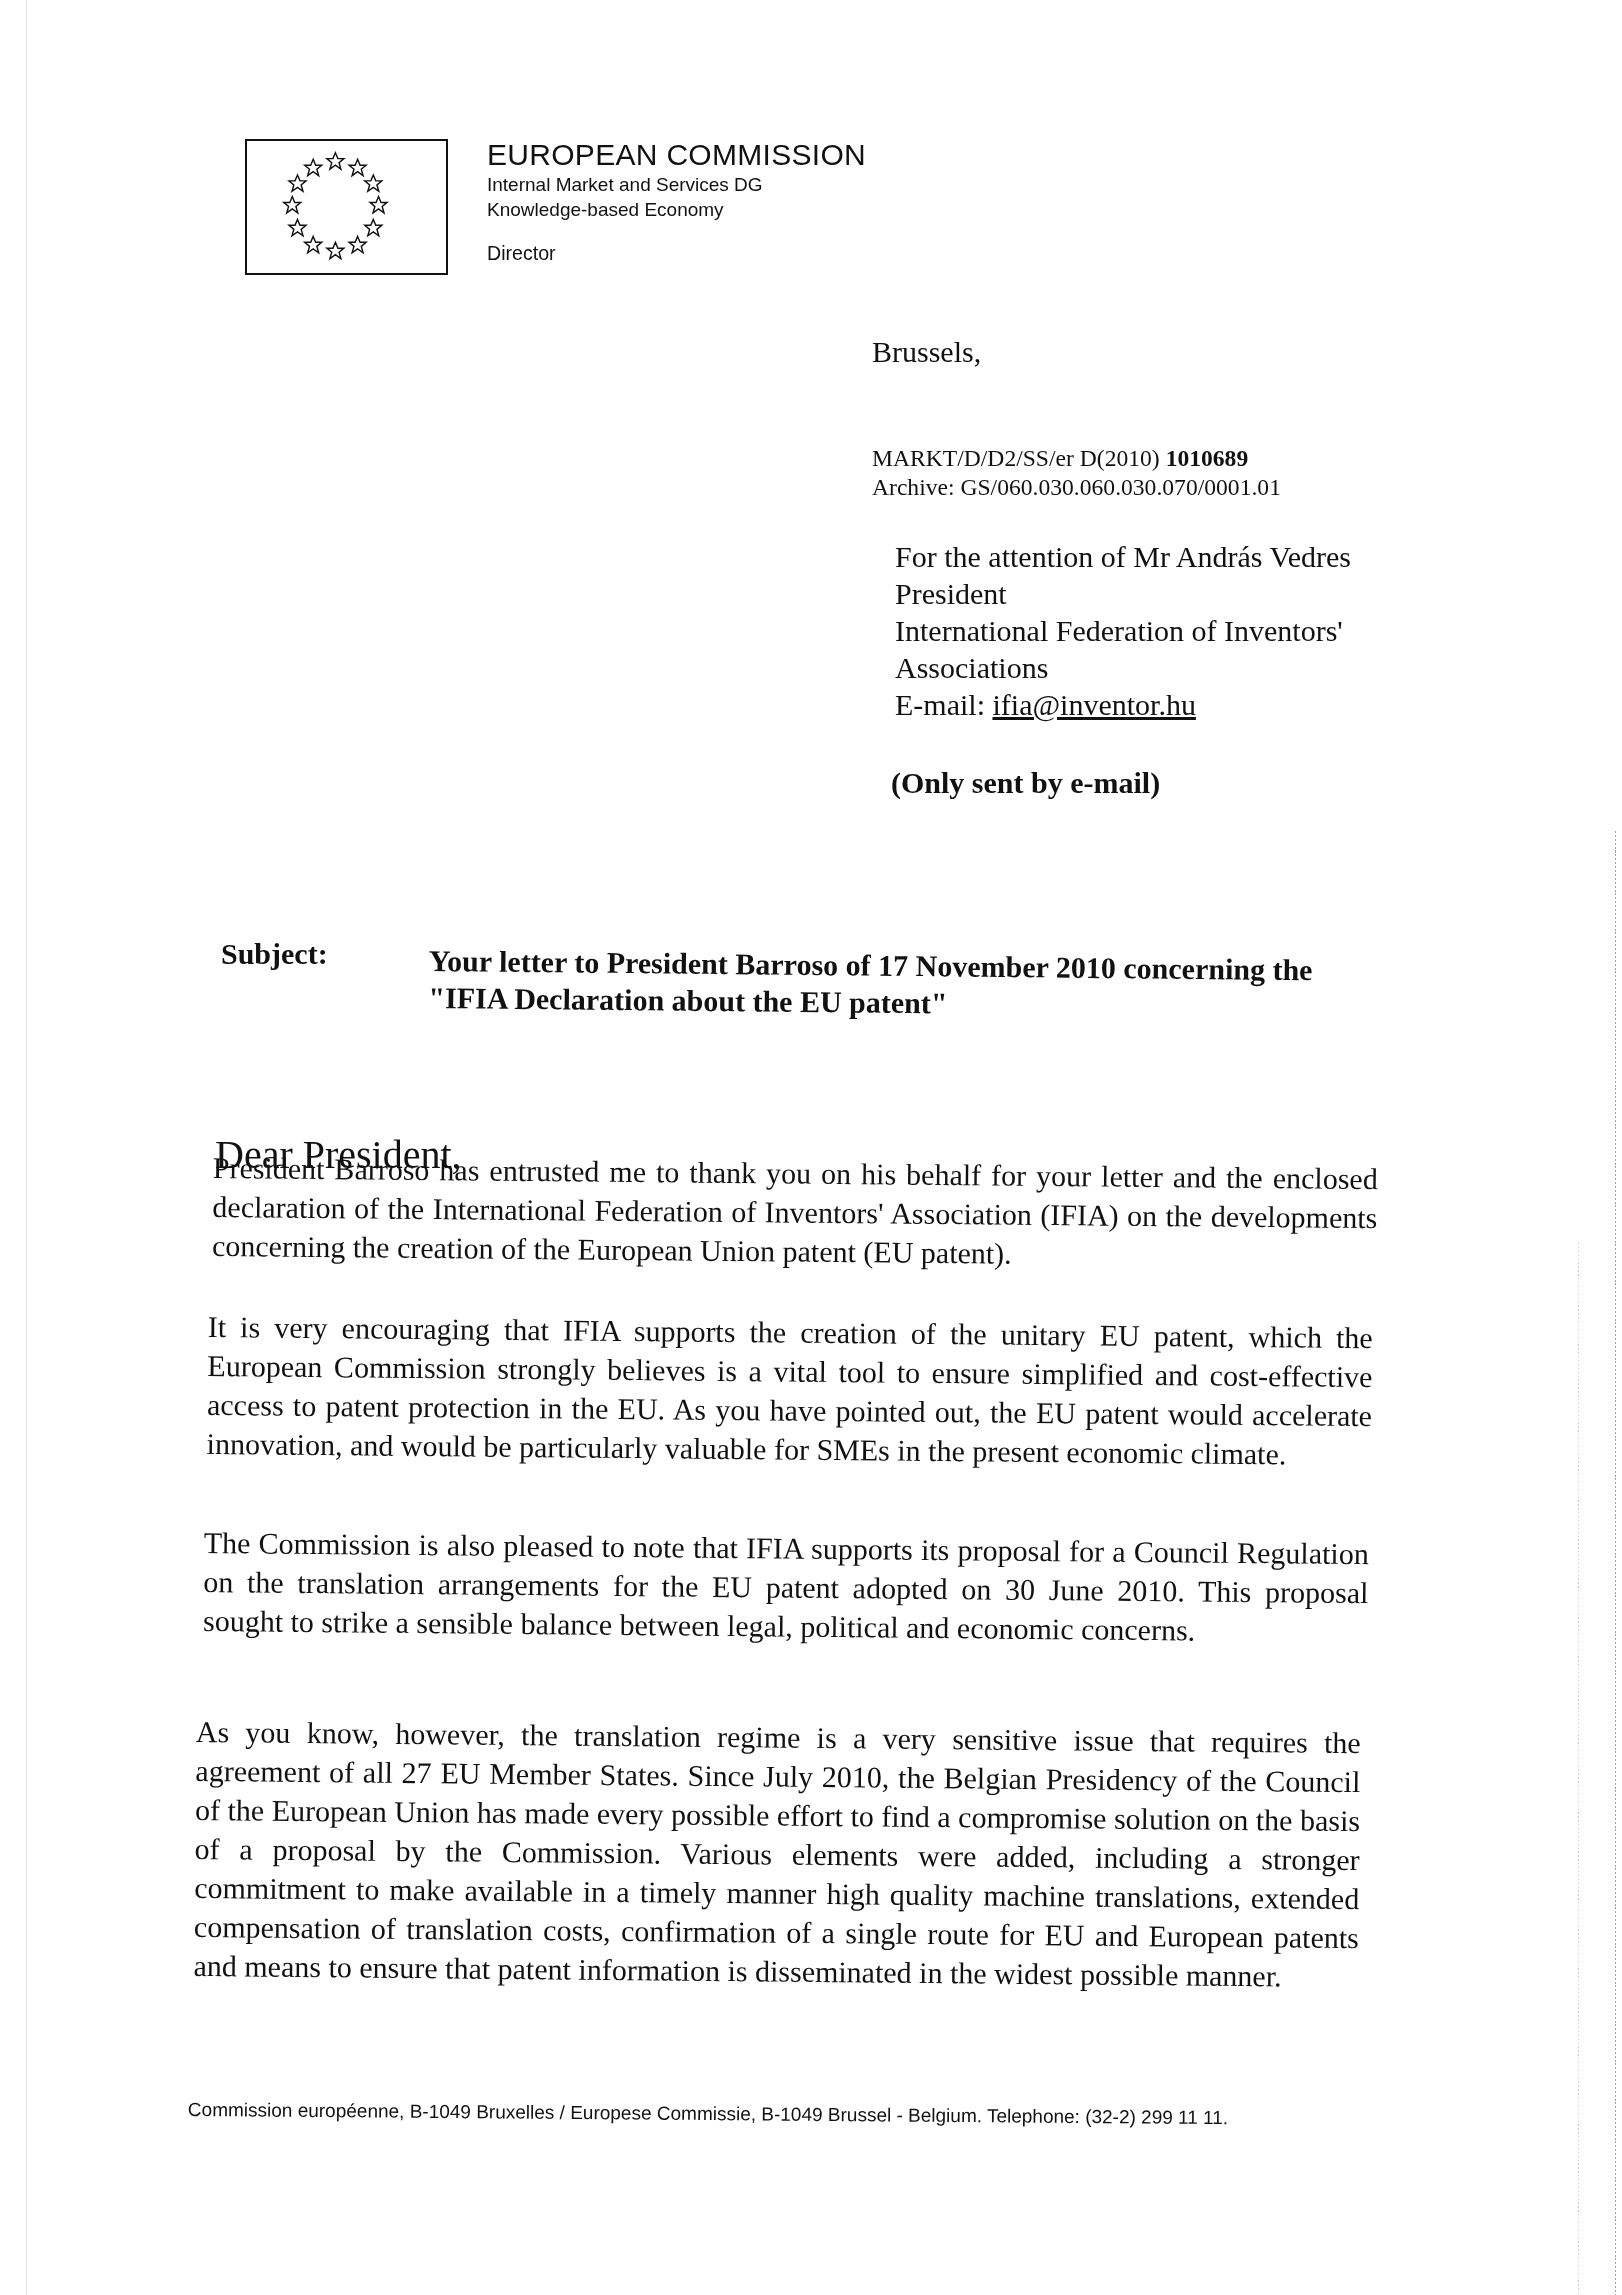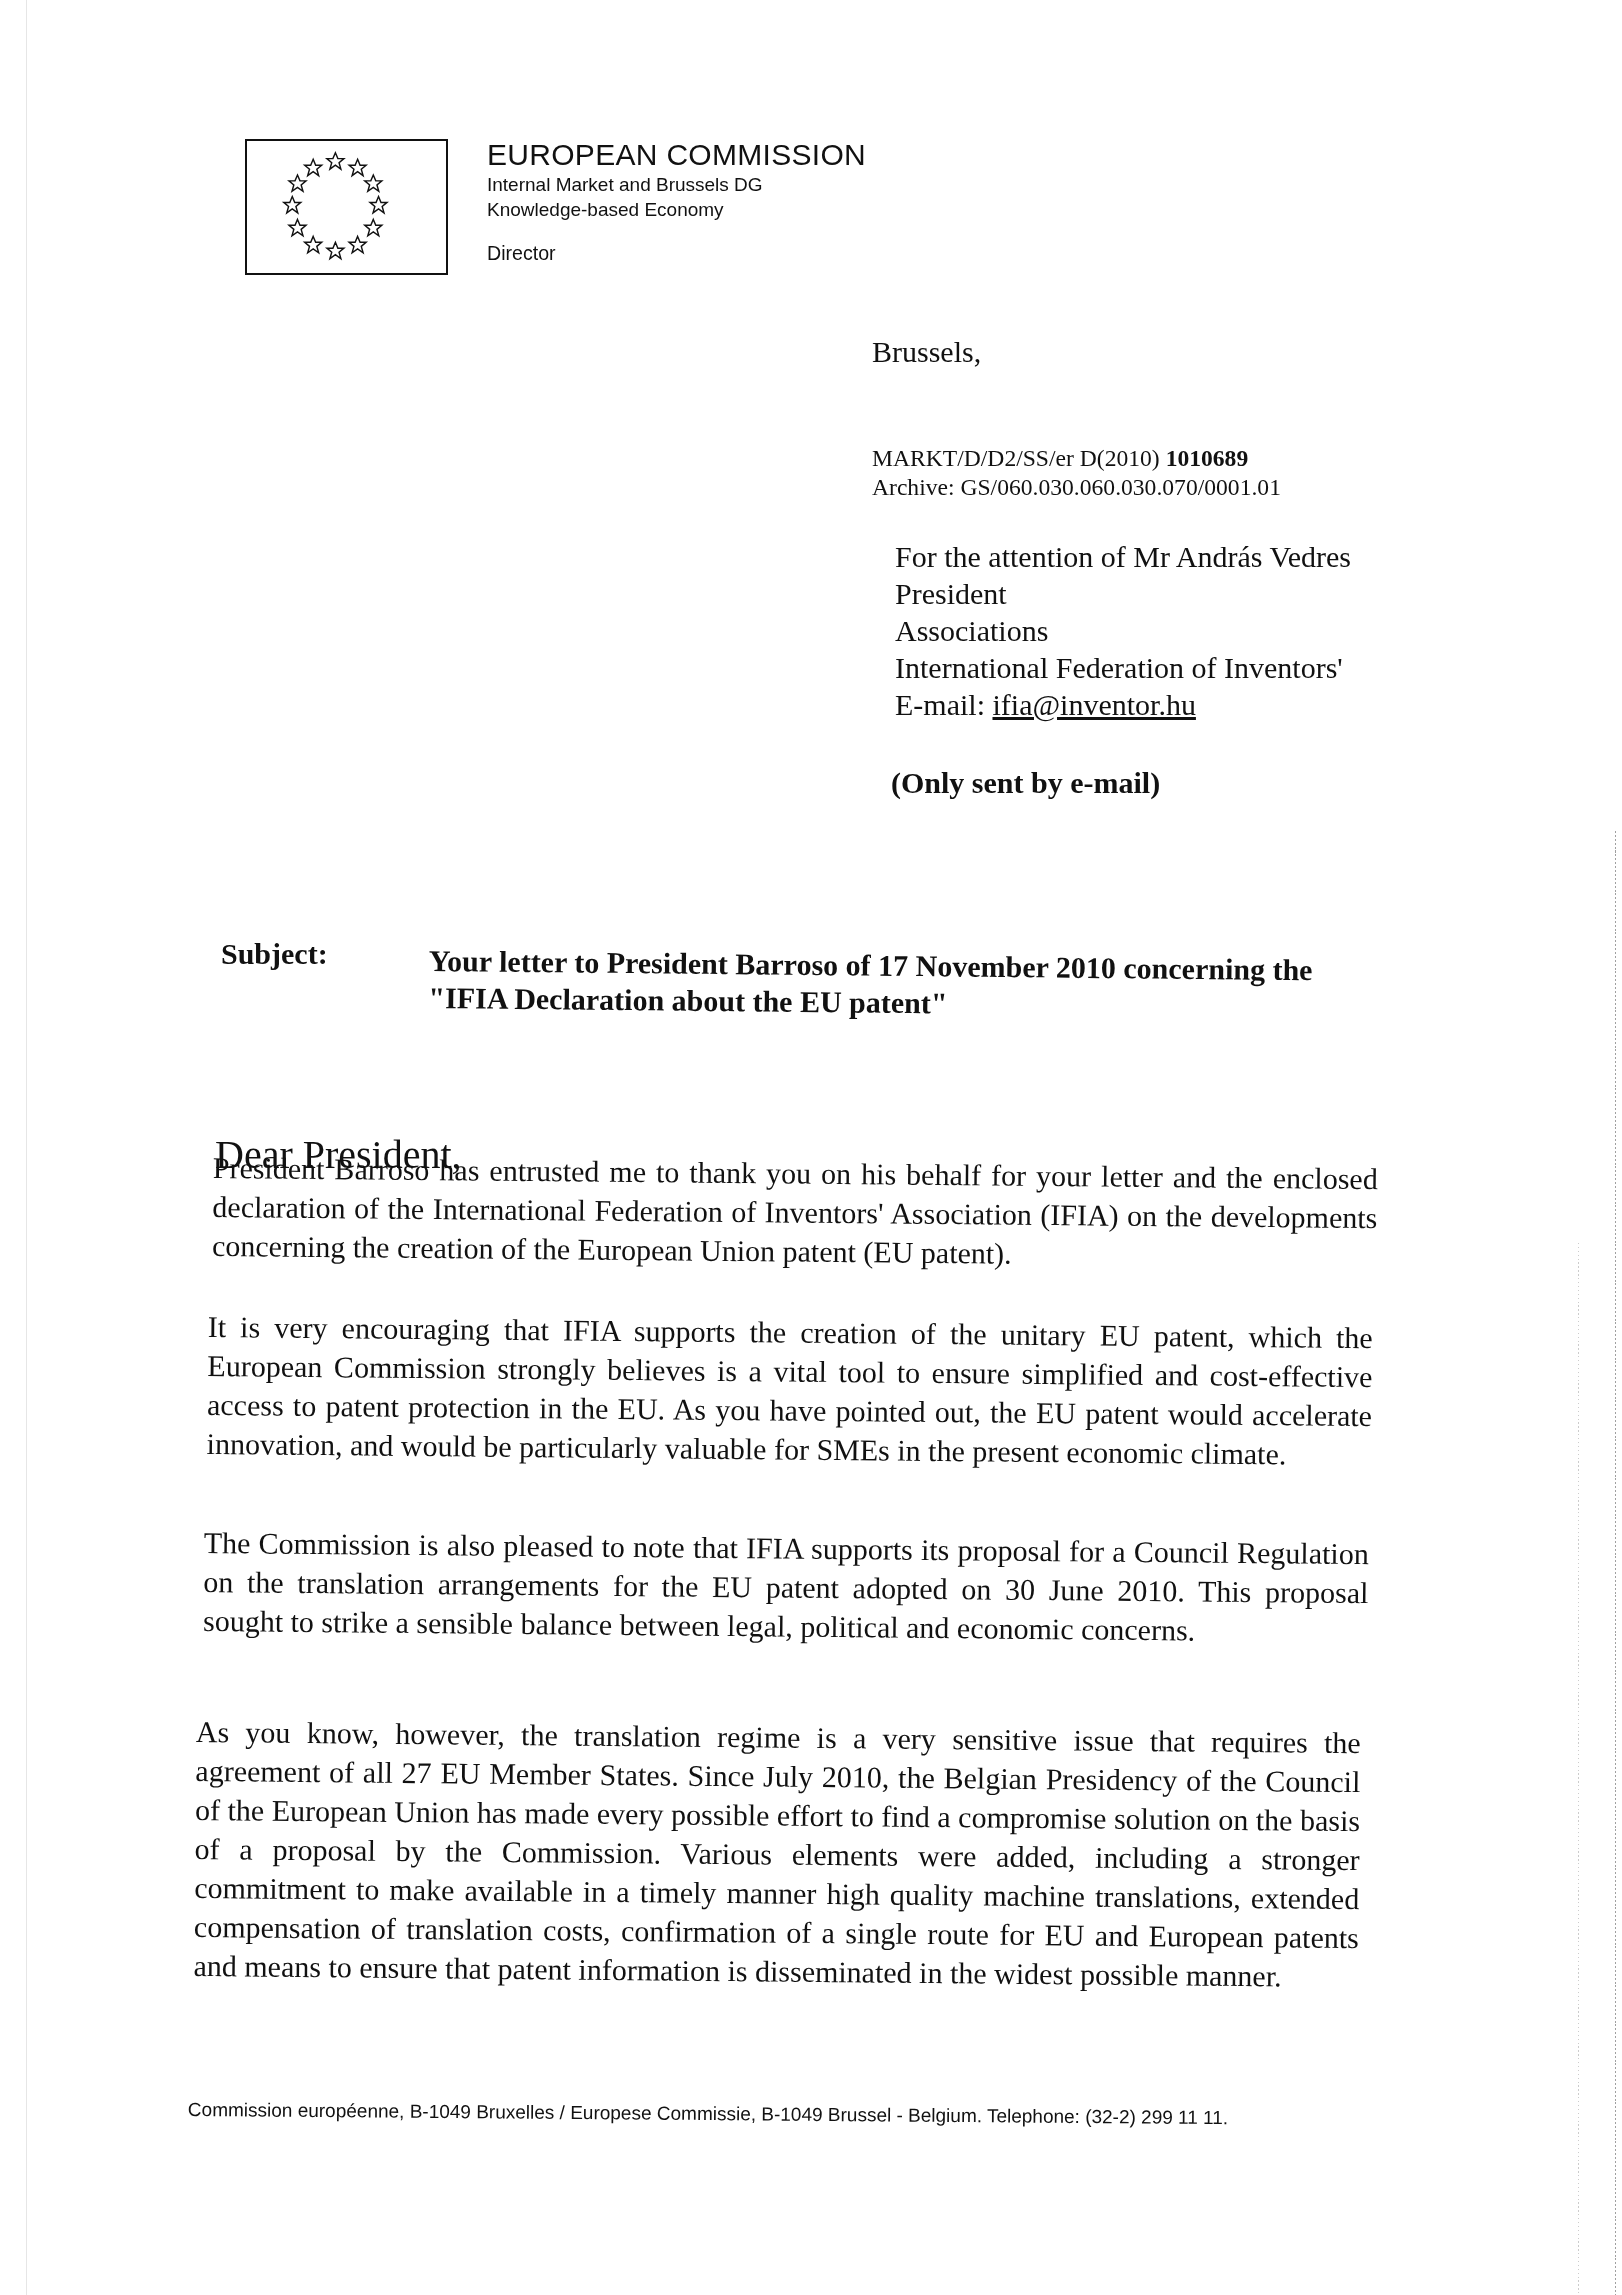--- a/index.html
+++ b/index.html
@@ -96,40 +96,40 @@
       <use href="#star" x="-58" y="30"></use>
       <use href="#star" x="-66" y="-5"></use>
       <use href="#star" x="-58" y="-38"></use>
       <use href="#star" x="-34" y="-62"></use>
     </g>
   </svg>
 </div>
 
 <div class="org">
   <div class="org-name">EUROPEAN COMMISSION</div>
-  <div class="org-sub">Internal Market and Brussels DG</div>
+  <div class="org-sub">Internal Market and Services DG</div>
   <div class="org-sub">Knowledge-based Economy</div>
   <div class="org-role">Director</div>
 </div>
 
 <div class="rcol city">Brussels,</div>
 
 <div class="rcol ref">
   <div>
     <span>MARKT/D/D2/SS/er D(2010)</span>
     <b>1010689</b>
   </div>
   <div>Archive: GS/060.030.060.030.070/0001.01</div>
 </div>
 
 <div class="rcol addr">
   <div>For the attention of Mr András Vedres</div>
   <div>President</div>
+  <div>International Federation of Inventors'</div>
   <div>Associations</div>
-  <div>International Federation of Inventors'</div>
   <div>
     <span>E-mail:</span>
     <span class="email">ifia@inventor.hu</span>
   </div>
 </div>
 
 <div class="rcol only">(Only sent by e-mail)</div>
 
 <div class="subj-label">Subject:</div>
 <div class="subj-text">Your letter to President Barroso of 17 November 2010 concerning the "IFIA Declaration about the EU patent"</div>

